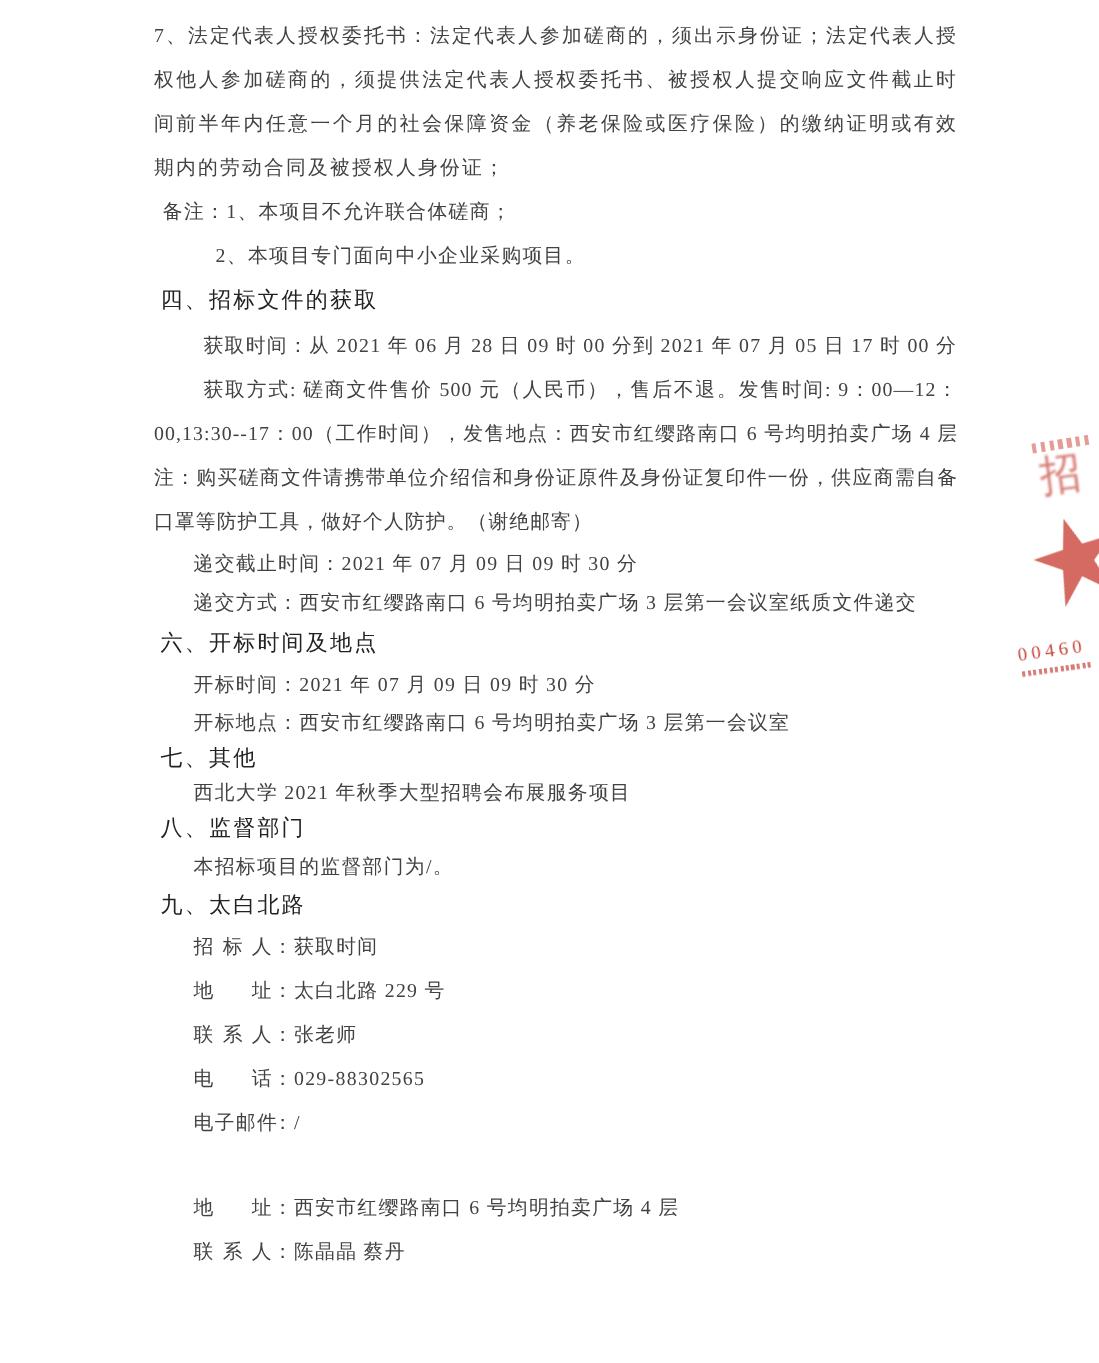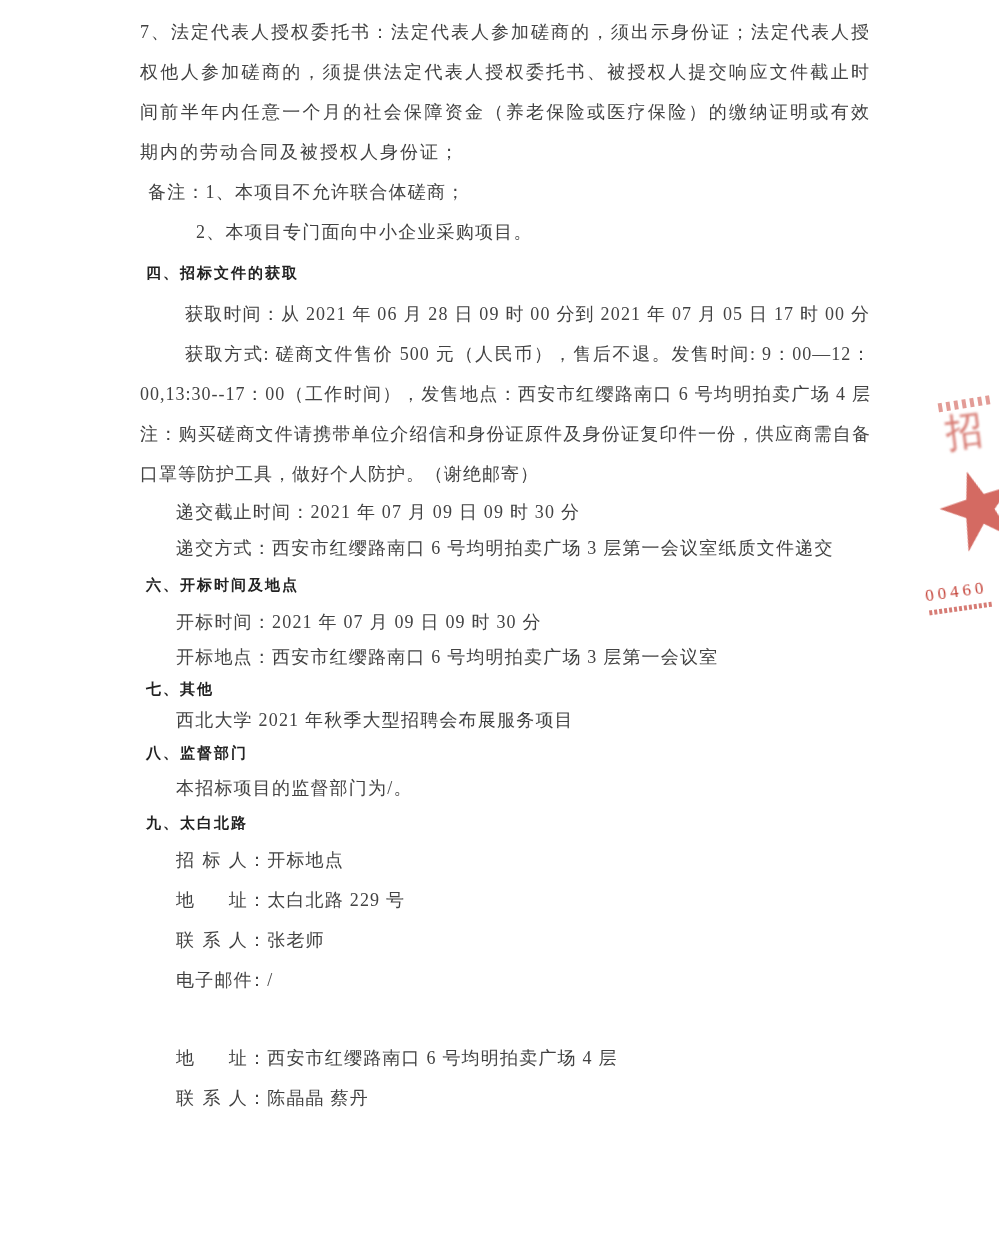--- a/index.html
+++ b/index.html
@@ -30,21 +30,21 @@
   .lh32{line-height:32px;}
   .ind{padding-left:45px;}
   .ind2{padding-left:36px;}
   .note1{padding-left:8px;}
   .note2{padding-left:56px;}
   .p-getmode{text-indent:45px;letter-spacing:1px;}
   
   .h2{
     margin:0;padding-left:6px;
     font-family:"Liberation Sans","DejaVu Sans",sans-serif;
-    font-weight:700;font-size:15px;line-height:42px;
+    font-weight:400;font-size:20px;line-height:42px;
     letter-spacing:2px;color:#222222;
   }
   .h2.lh38{line-height:38px;}
   .h2.lh30{line-height:30px;}
   .h2.lh34{line-height:34px;}
   
   .contact-row{padding-left:36px;}
   .lbl{
     display:inline-block;width:72px;
     text-align:justify;text-align-last:justify;
@@ -108,23 +108,24 @@
 
   <h2 class="h2 lh30">七、其他</h2>
   <p class="line lh32 ind2">西北大学 2021 年秋季大型招聘会布展服务项目</p>
 
   <h2 class="h2 lh34">八、监督部门</h2>
   <p class="line lh36 ind2">本招标项目的监督部门为/。</p>
 
   <h2 class="h2 lh34">九、太白北路</h2>
 
   <div>
-    <p class="line contact-row"><span class="lbl">招标人</span><span>：</span><span>开标地点</span></p>
+    <p class="line contact-row"><span class="lbl">招标人</span><span>：</span><span>获取时间</span></p>
     <p class="line contact-row"><span class="lbl">地址</span><span>：</span><span>太白北路 229 号</span></p>
     <p class="line contact-row"><span class="lbl">联系人</span><span>：</span><span>张老师</span></p>
+    <p class="line contact-row"><span class="lbl">电话</span><span>：</span><span>029-88302565</span></p>
     <p class="line contact-row"><span class="lbl">电子邮件</span><span>：</span><span>/</span></p>
   </div>
 
   <div class="agency-block">
     <p class="line contact-row"><span class="lbl">地址</span><span>：</span><span class="gapval">西安市红缨路南口 6 号均明拍卖广场 4 层</span></p>
     <p class="line contact-row"><span class="lbl">联系人</span><span>：</span><span class="gapval">陈晶晶 蔡丹</span></p>
   </div>
 
   <div class="stamp-layer">
     <div class="stamp-arc"></div>

